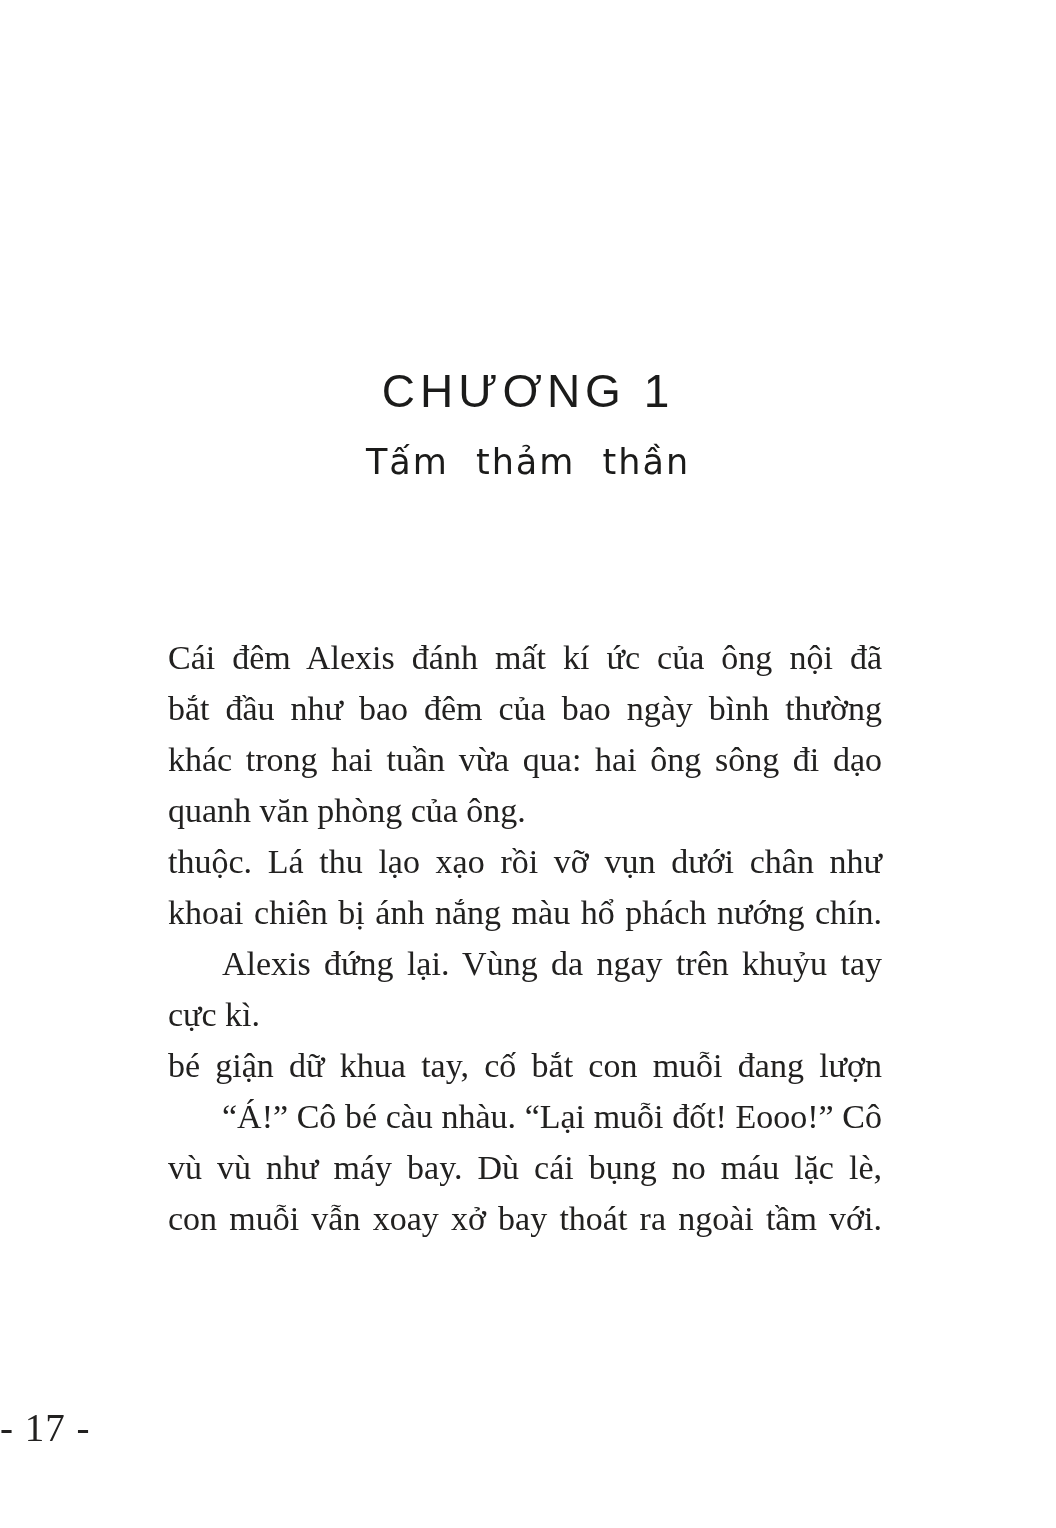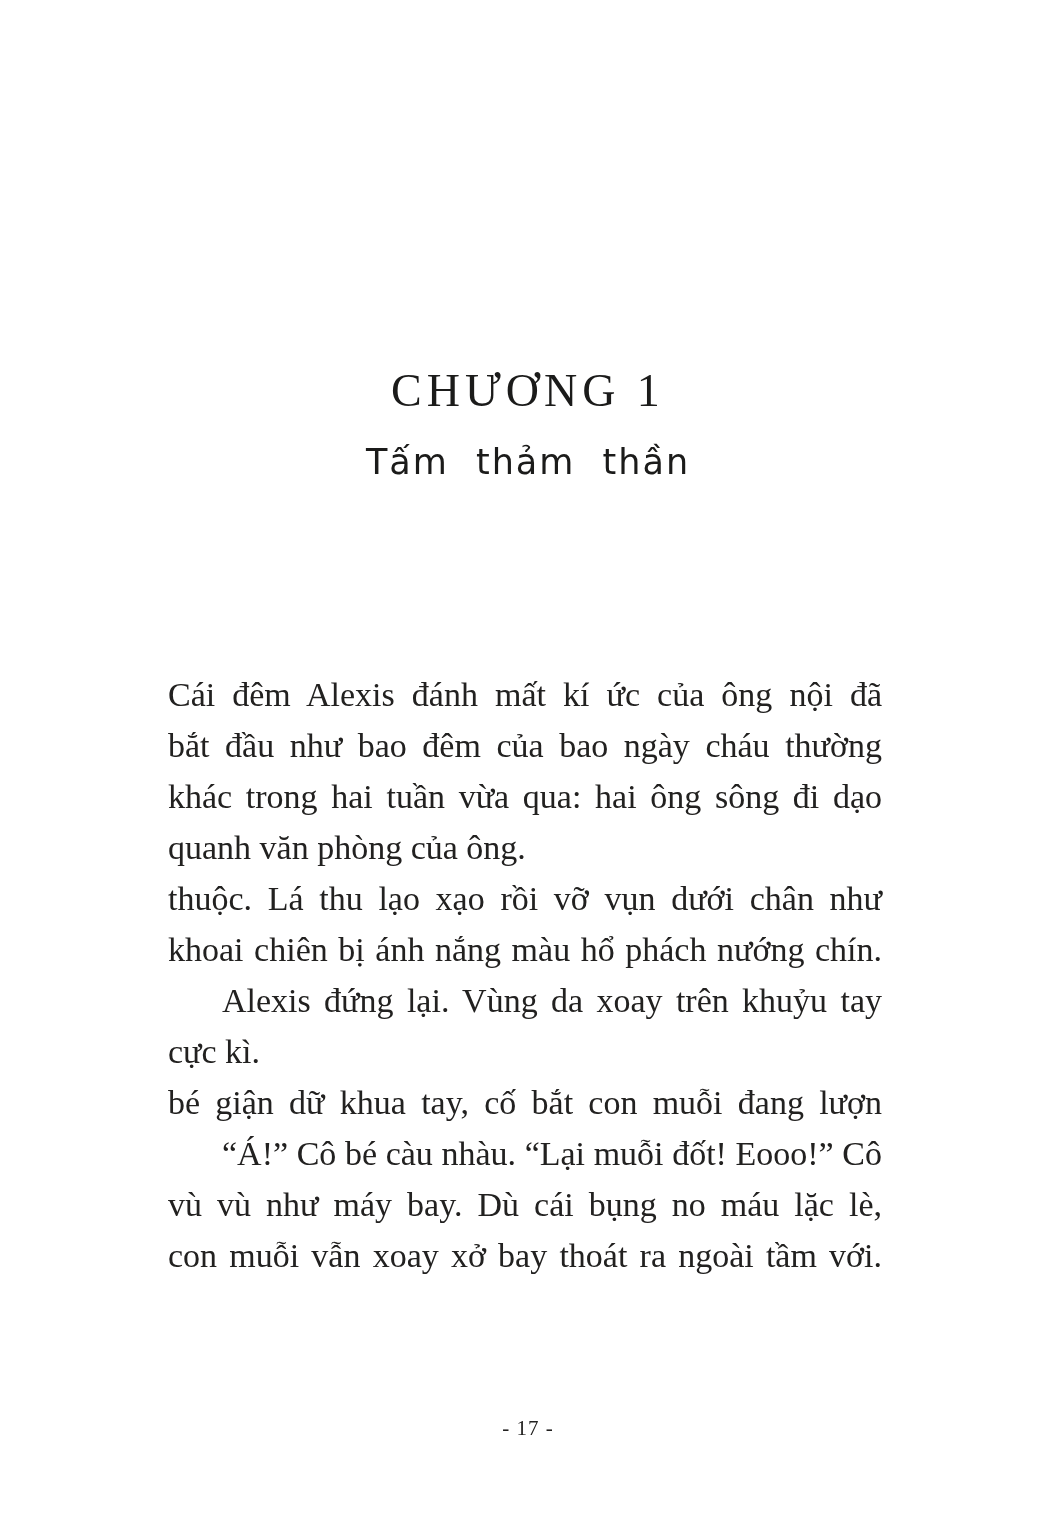--- a/index.html
+++ b/index.html
@@ -13,21 +13,21 @@
   }
   .chapter-head {
     position: absolute;
     top: 362px;
     left: 0;
     right: 0;
     text-align: center;
     color: #1b1b1a;
   }
   .chapter-number {
-    font-family: Liberation Serif, serif;
+    font-family: Liberation Sans, sans-serif;
     font-size: 46px;
     line-height: 58px;
     letter-spacing: 5px;
     font-weight: 400;
   }
   .chapter-title {
     font-family: "DejaVu Sans", sans-serif;
     font-size: 35px;
     line-height: 76px;
     letter-spacing: 2px;
@@ -36,70 +36,69 @@
     margin-top: 4px;
   }
   .body-text {
     position: absolute;
     left: 168px;
     top: 632px;
     width: 714px;
     font-size: 34px;
     line-height: 51px;
     color: #222120;
-    margin-top: 37px;
   }
   .line {
     text-align: justify;
     text-align-last: justify;
     height: 51px;
     white-space: nowrap;
   }
   .line.last {
     text-align: right;
     text-align-last: left;
   }
   .line.indent {
     text-indent: 54px;
   }
   .page-number {
     position: absolute;
     top: 1408px;
     left: 0;
     right: 0;
-    text-align: center;
-    font-size: 21px;
+    text-align: left;
+    font-size: 39px;
     line-height: 40px;
     color: #222120;
     letter-spacing: 1px;
   }
 </style>
 </head>
 <body>
 
 <div class="page">
 
   <div class="chapter-head">
     <div class="chapter-number">CHƯƠNG 1</div>
     <div class="chapter-title">Tấm thảm thần</div>
   </div>
 
   <div class="body-text">
       <div>
         <div class="line">Cái đêm Alexis đánh mất kí ức của ông nội đã</div>
-        <div class="line">bắt đầu như bao đêm của bao ngày cháu thường</div>
+        <div class="line">bắt đầu như bao đêm của bao ngày bình thường</div>
         <div class="line">khác trong hai tuần vừa qua: hai ông sông đi dạo</div>
         <div class="line last">quanh văn phòng của ông.</div>
       </div>
       <div>
         <div class="line">thuộc. Lá thu lạo xạo rồi vỡ vụn dưới chân như</div>
         <div class="line">khoai chiên bị ánh nắng màu hổ phách nướng chín.</div>
       </div>
       <div>
-        <div class="line indent">Alexis đứng lại. Vùng da xoay trên khuỷu tay</div>
+        <div class="line indent">Alexis đứng lại. Vùng da ngay trên khuỷu tay</div>
         <div class="line last">cực kì.</div>
       </div>
       <div>
         <div class="line">bé giận dữ khua tay, cố bắt con muỗi đang lượn</div>
         <div class="line indent">“Á!” Cô bé càu nhàu. “Lại muỗi đốt! Eooo!” Cô</div>
         <div class="line">vù vù như máy bay. Dù cái bụng no máu lặc lè,</div>
         <div class="line">con muỗi vẫn xoay xở bay thoát ra ngoài tầm với.</div>
       </div>
     </div>
 

